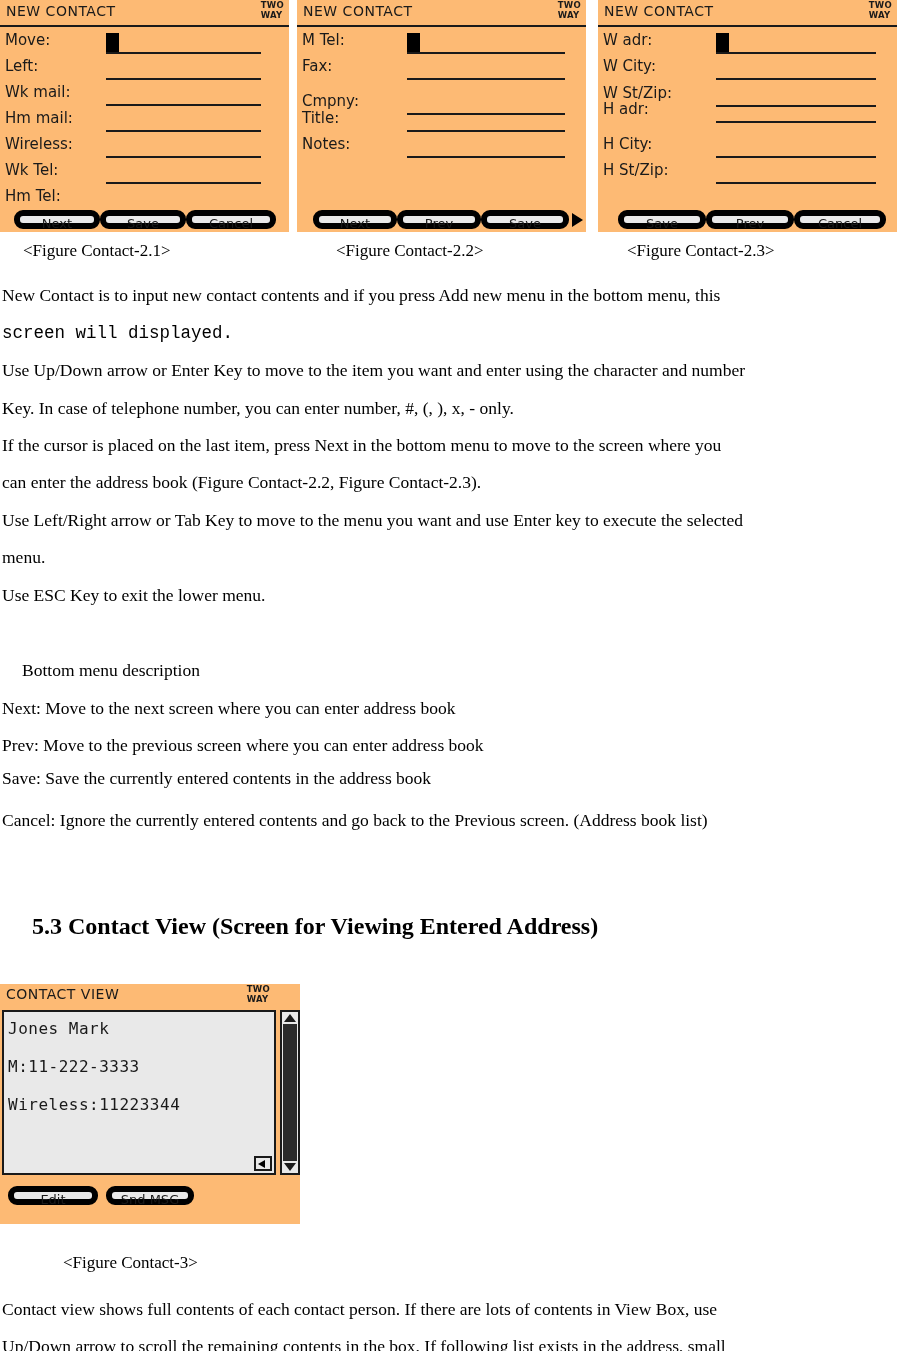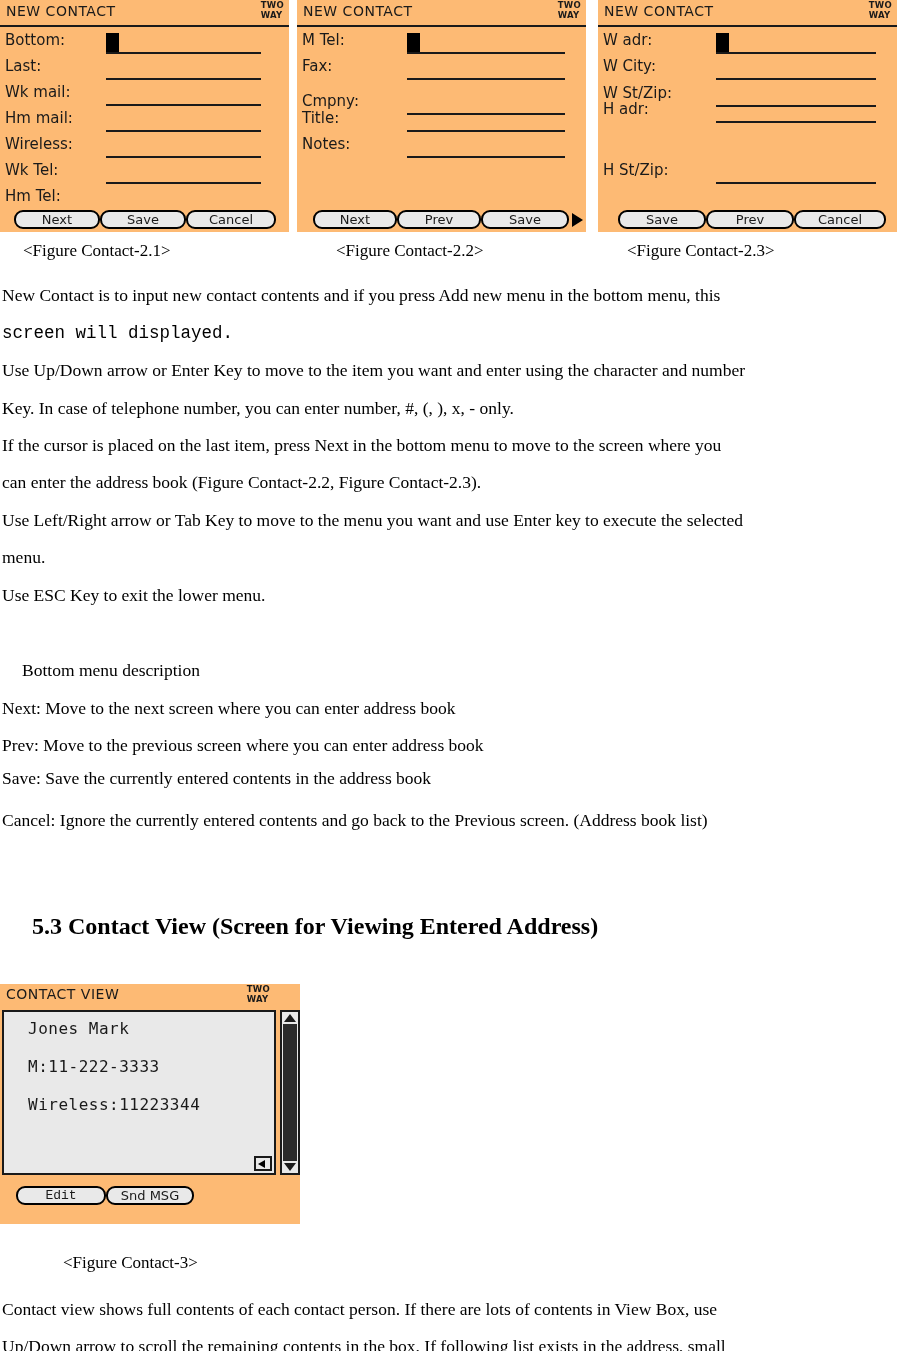--- a/index.html
+++ b/index.html
@@ -84,21 +84,21 @@
   .keybar {
     position: absolute;
     left: 0; right: 0;
     bottom: 0;
     height: 24px;
   }
   .key {
     position: absolute;
     top: 2px;
     height: 19px;
-    border: 2px solid #000000;
+    border: 6px solid #000000;
     border-radius: 9px;
     box-sizing: border-box;
     background: #e9e9e9;
     font-family: "DejaVu Sans", "Liberation Sans", sans-serif;
     font-size: 13px;
     text-align: center;
     line-height: 15px;
     white-space: nowrap;
   }
   .key-arrow {
@@ -117,21 +117,20 @@
     box-sizing: border-box;
     background: #e9e9e9;
   }
   .viewline {
     position: absolute;
     left: 4px;
     font-size: 16px;
     font-family: "DejaVu Sans Mono", "Liberation Mono", monospace;
     letter-spacing: 0.5px;
     white-space: nowrap;
-    margin-left: 20px;
   }
   .scrollbar {
     position: absolute;
     border: 2px solid #1a1a1a;
     box-sizing: border-box;
     background: #e9e9e9;
   }
   .scroll-thumb {
     position: absolute;
     left: 1px; right: 1px;
@@ -190,26 +189,26 @@
 <div class="lcd" style="left:0px; top:0px; width:289px; height:232px;">
 
   <div class="lcd-title-bar"></div>
   <div class="lcd-title">NEW CONTACT</div>
   <div class="twoway">
     <div>TWO</div>
     <div>WAY</div>
   </div>
 
   <div class="field-row" style="top:31px;">
-    <span class="field-label">Bottom:</span>
+    <span class="field-label">Move:</span>
     <span class="caret" style="left:106px;"></span>
     <span class="field-line" style="left:106px; width:155px;"></span>
   </div>
   <div class="field-row" style="top:57px;">
-    <span class="field-label">Last:</span>
+    <span class="field-label">Left:</span>
     <span class="field-line" style="left:106px; width:155px;"></span>
   </div>
   <div class="field-row" style="top:83px;">
     <span class="field-label">Wk mail:</span>
     <span class="field-line" style="left:106px; width:155px;"></span>
   </div>
   <div class="field-row" style="top:109px;">
     <span class="field-label">Hm mail:</span>
     <span class="field-line" style="left:106px; width:155px;"></span>
   </div>
@@ -288,20 +287,24 @@
   <div class="field-row" style="top:57px;">
     <span class="field-label">W City:</span>
     <span class="field-line" style="left:118px; width:160px;"></span>
   </div>
   <div class="field-row" style="top:84px;">
     <span class="field-label">W St/Zip:</span>
     <span class="field-line" style="left:118px; width:160px;"></span>
   </div>
   <div class="field-row" style="top:100px;">
     <span class="field-label">H adr:</span>
+    <span class="field-line" style="left:118px; width:160px;"></span>
+  </div>
+  <div class="field-row" style="top:135px;">
+    <span class="field-label">H City:</span>
     <span class="field-line" style="left:118px; width:160px;"></span>
   </div>
   <div class="field-row" style="top:161px;">
     <span class="field-label">H St/Zip:</span>
     <span class="field-line" style="left:118px; width:160px;"></span>
   </div>
 
   <div class="keybar">
     <div class="key" style="left:20px; width:88px;">Save</div>
     <div class="key" style="left:108px; width:88px;">Prev</div>
@@ -349,20 +352,20 @@
     </div>
   </div>
 
   <div class="scrollbar" style="left:280px; top:26px; width:20px; height:165px;">
     <div class="scroll-arrow up"></div>
     <div class="scroll-thumb" style="top:12px; bottom:12px;"></div>
     <div class="scroll-arrow down"></div>
   </div>
 
   <div class="keybar" style="bottom:16px;">
-    <div class="key" style="left:16px; width:90px;font-family:Liberation Mono, monospace;">Edit</div>
+    <div class="key" style="left:8px; width:90px;">Edit</div>
     <div class="key" style="left:106px; width:88px;">Snd MSG</div>
   </div>
 </div>
 
 <div class="caption" style="left:63px; top:1253px;">&lt;Figure Contact-3&gt;</div>
 <div class="para" style="left:2px; top:1291px;">Contact view shows full contents of each contact person. If there are lots of contents in View Box, use</div>
 <div class="para" style="left:2px; top:1328px;">Up/Down arrow to scroll the remaining contents in the box. If following list exists in the address, small</div>
 
 </body></html>

